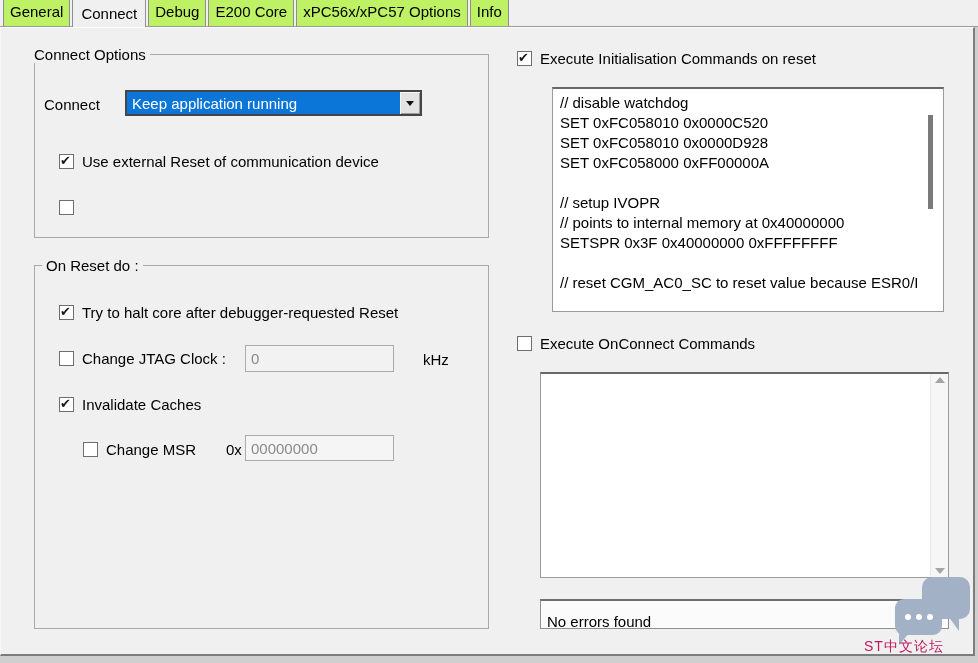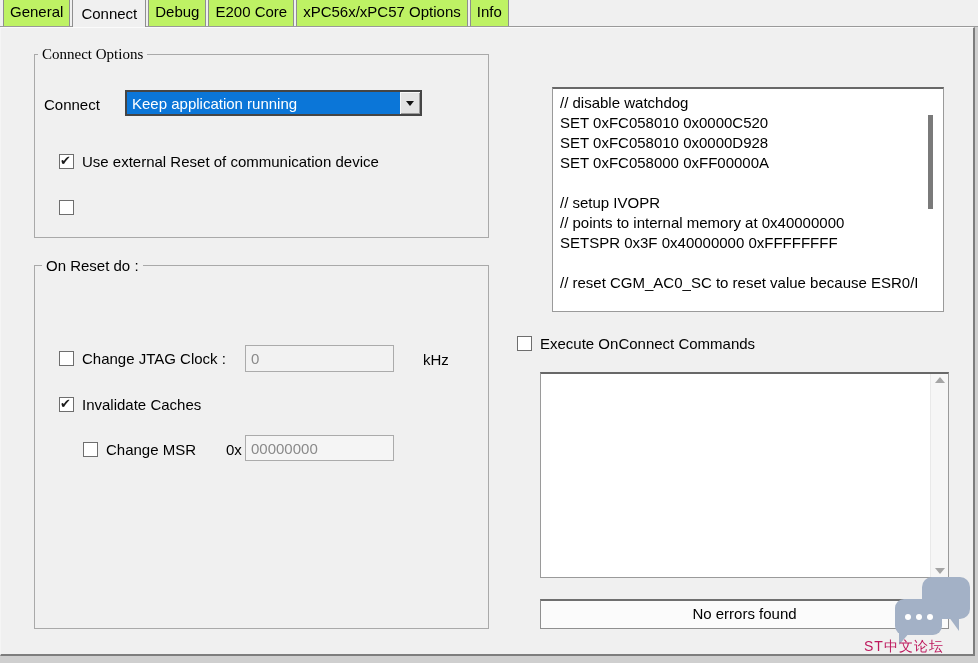--- a/index.html
+++ b/index.html
@@ -86,21 +86,21 @@
     display:flex; flex-direction:column; justify-content:space-between; align-items:center;
     padding:3px 0; box-sizing:border-box;
   }
   .sb-arrow-up, .sb-arrow-down { width:0; height:0; }
   .sb-arrow-up { border-left:5px solid transparent; border-right:5px solid transparent; border-bottom:6px solid #a5a5a5; }
   .sb-arrow-down { border-left:5px solid transparent; border-right:5px solid transparent; border-top:6px solid #a5a5a5; }
 
   .statusfield {
     position:absolute; left:540px; top:599px; width:409px; height:30px;
     background:#fbfbfb; border:1px solid #8f8f8f; border-top:2px solid #6f6f6f;
-    box-sizing:border-box; padding:4px 6px; white-space:nowrap; overflow:hidden;text-align:center;
+    box-sizing:border-box; padding:12px 6px; white-space:nowrap; overflow:hidden;
   }
 
   .watermark { position:absolute; z-index:10; }
   .wm-bubble-back {
     position:absolute; left:922px; top:577px; width:48px; height:42px;
     background:#a3b1c6; border-radius:10px;
   }
   .wm-tail-back {
     position:absolute; left:946px; top:613px; width:0; height:0;
     border-top:18px solid #a3b1c6; border-left:13px solid transparent;
@@ -130,21 +130,21 @@
   <div class="tabbar">
     <div class="tab">General</div>
     <div class="tab active">Connect</div>
     <div class="tab">Debug</div>
     <div class="tab">E200 Core</div>
     <div class="tab">xPC56x/xPC57 Options</div>
     <div class="tab">Info</div>
   </div>
 
   <div class="group" style="left:34px; top:54px; width:453px; height:182px;"></div>
-  <div class="group-title" style="left:38px; top:46px;font-family:Liberation Serif, serif;">Connect Options</div>
+  <div class="group-title" style="left:30px; top:46px;">Connect Options</div>
 
   <div class="label" style="left:44px; top:96px;">Connect</div>
 
   <div class="combo">
     <div class="combo-text" style="background-color: rgb(11, 118, 216);">Keep application running</div>
     <div class="combo-btn">
       <div class="combo-arrow"></div>
     </div>
   </div>
 
@@ -153,40 +153,48 @@
     <span class="cblabel">Use external Reset of communication device</span>
   </div>
 
   <div class="cbrow" style="left:59px; top:199px;">
     <span class="cb"></span>
   </div>
 
   <div class="group" style="left:34px; top:265px; width:453px; height:362px;"></div>
   <div class="group-title" style="left:42px; top:257px;">On Reset do :</div>
 
+  <div class="cbrow" style="left:59px; top:304px;">
+    <span class="cb checked"></span>
+    <span class="cblabel">Try to halt core after debugger-requested Reset</span>
+  </div>
 
   <div class="cbrow" style="left:59px; top:350px;">
     <span class="cb"></span>
     <span class="cblabel">Change JTAG Clock :</span>
   </div>
   <input class="field" style="left: 245px; top: 345px; width: 149px; height: 27px;" value="0">
   <div class="label" style="left:423px; top:351px;">kHz</div>
 
   <div class="cbrow" style="left:59px; top:396px;">
     <span class="cb checked"></span>
     <span class="cblabel">Invalidate Caches</span>
   </div>
 
   <div class="cbrow" style="left:59px; top:441px;padding-left:24px;">
     <span class="cb"></span>
     <span class="cblabel">Change MSR</span>
   </div>
   <div class="label" style="left:226px; top:441px;">0x</div>
   <input class="field" style="left: 245px; top: 435px; width: 149px; height: 26px; background: rgb(245, 245, 245);" value="00000000">
 
+  <div class="cbrow" style="left:517px; top:50px;">
+    <span class="cb checked"></span>
+    <span class="cblabel">Execute Initialisation Commands on reset</span>
+  </div>
 
   <div class="textbox" style="left:552px; top:87px; width:392px; height:225px;">
     <div class="textbox-content">// disable watchdog
 SET 0xFC058010 0x0000C520
 SET 0xFC058010 0x0000D928
 SET 0xFC058000 0xFF00000A
 
 // setup IVOPR
 // points to internal memory at 0x40000000
 SETSPR 0x3F 0x40000000 0xFFFFFFFF

